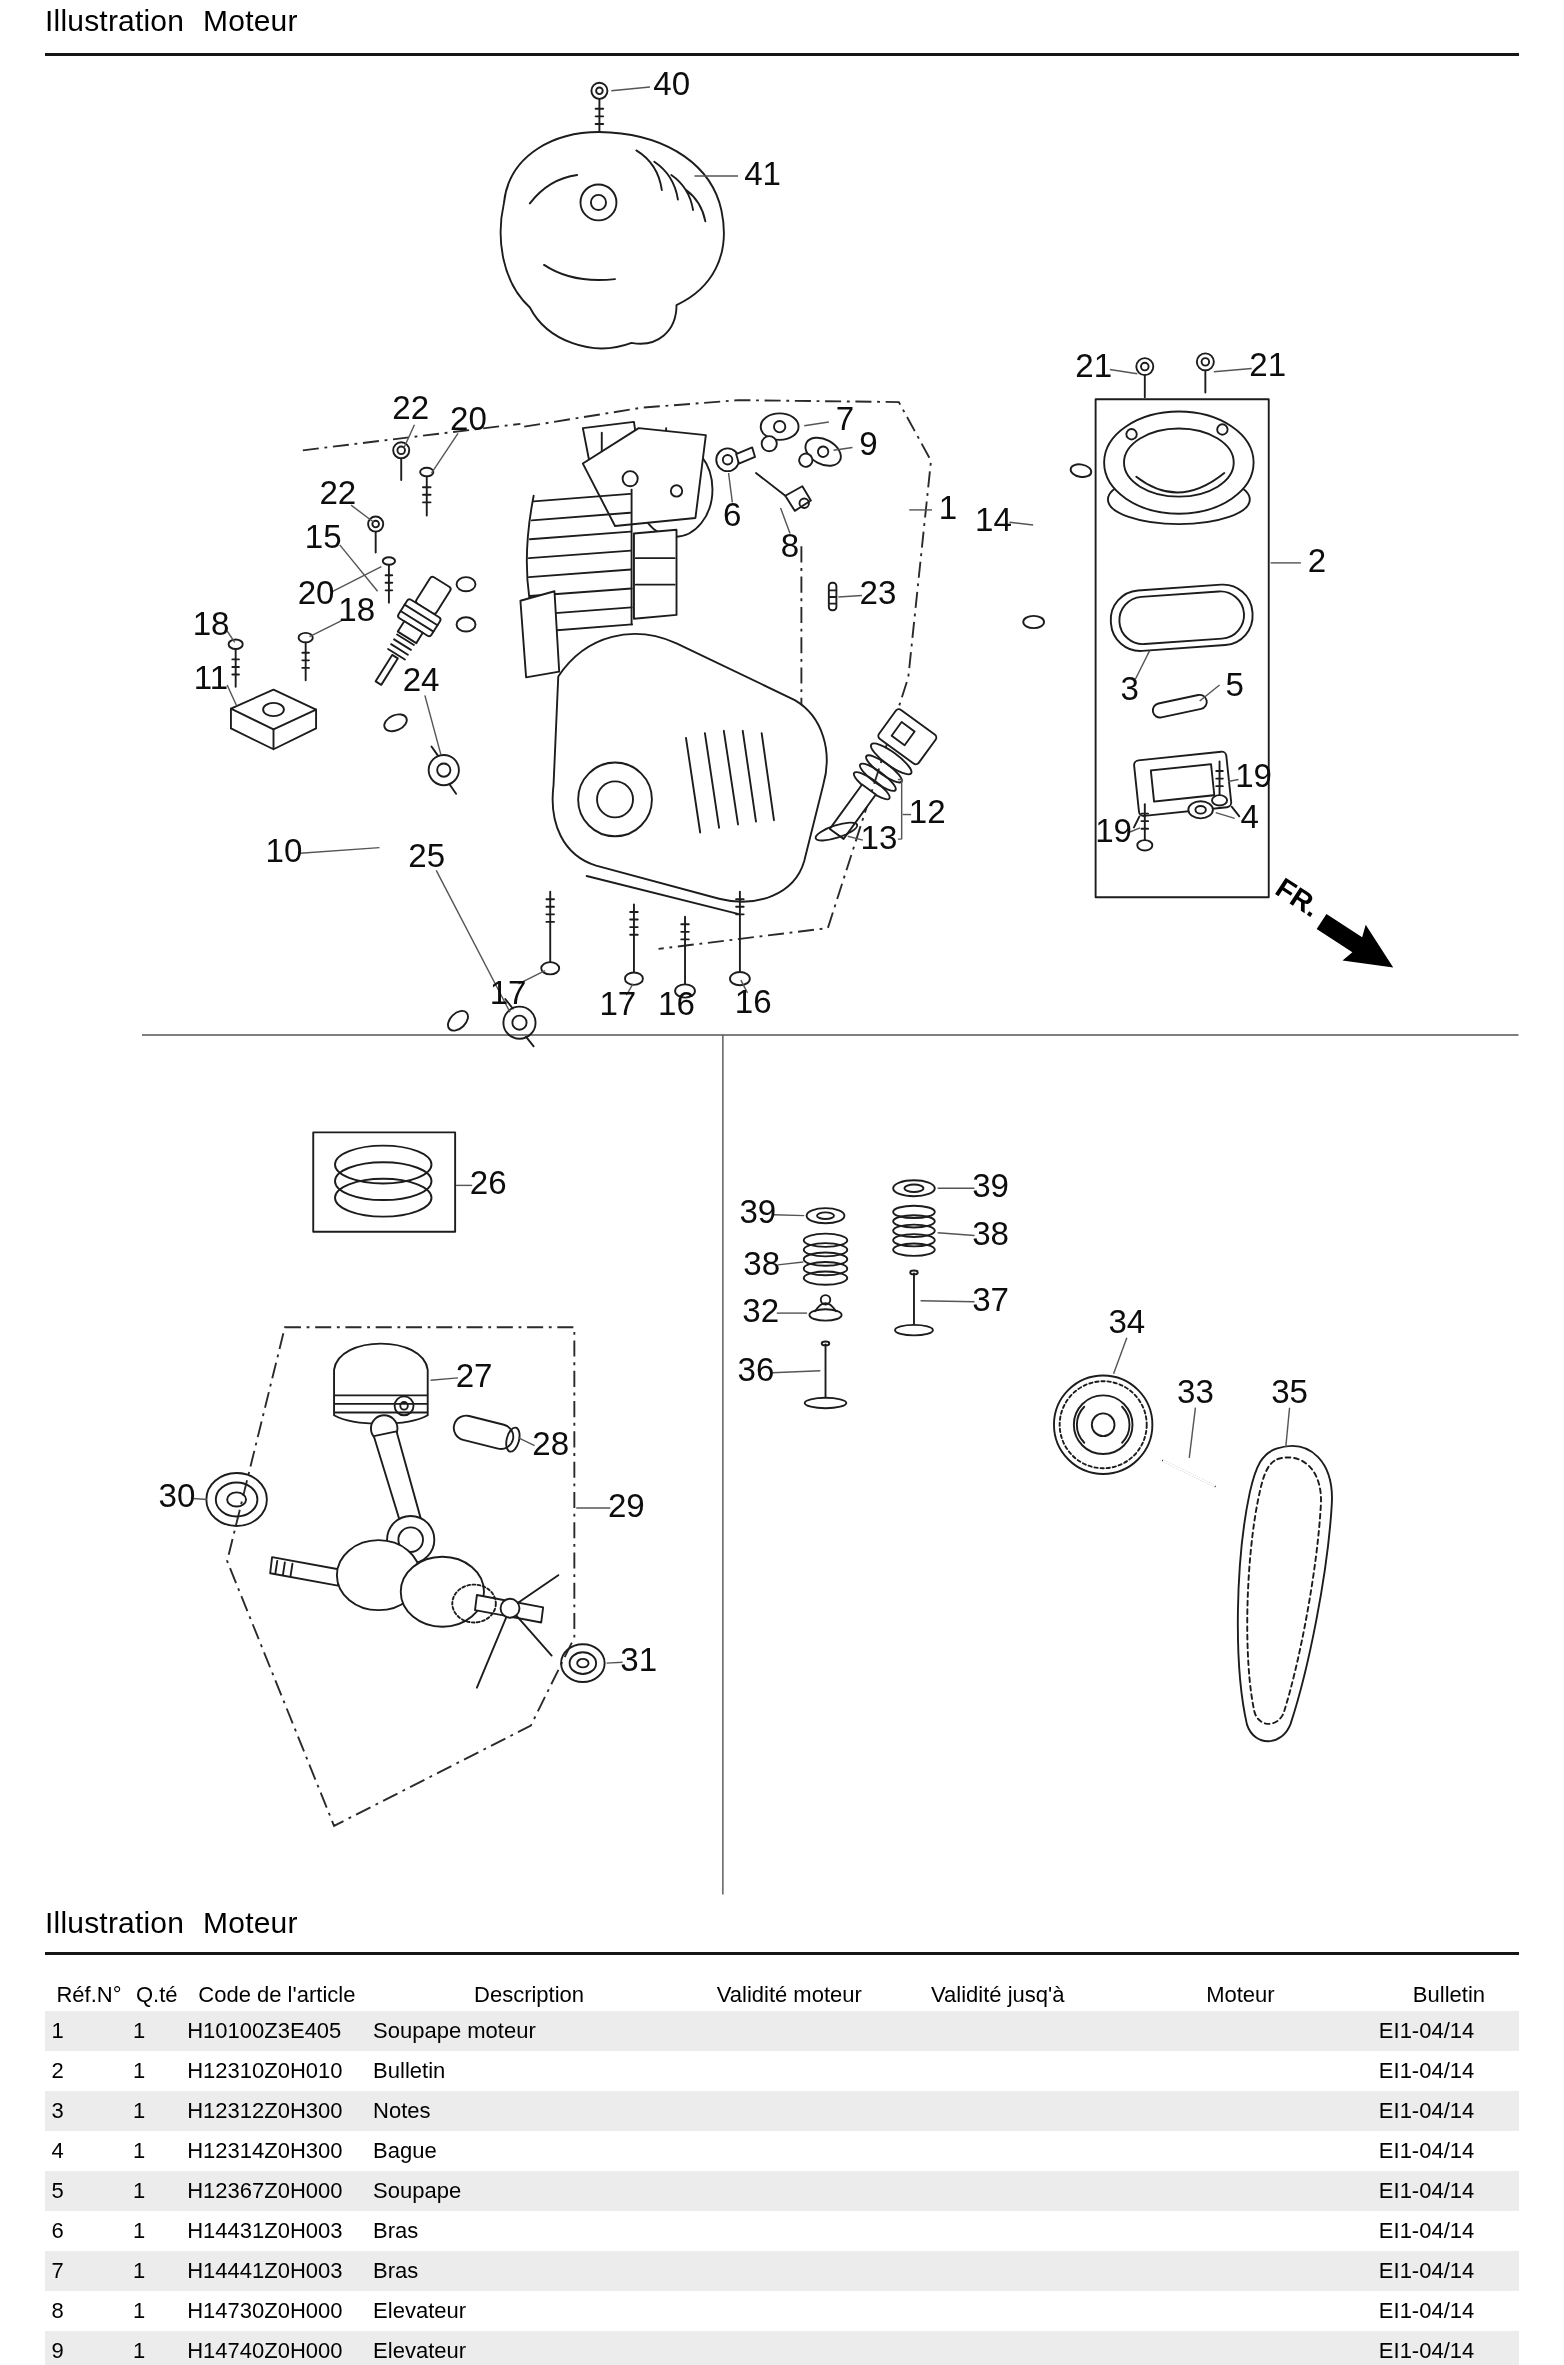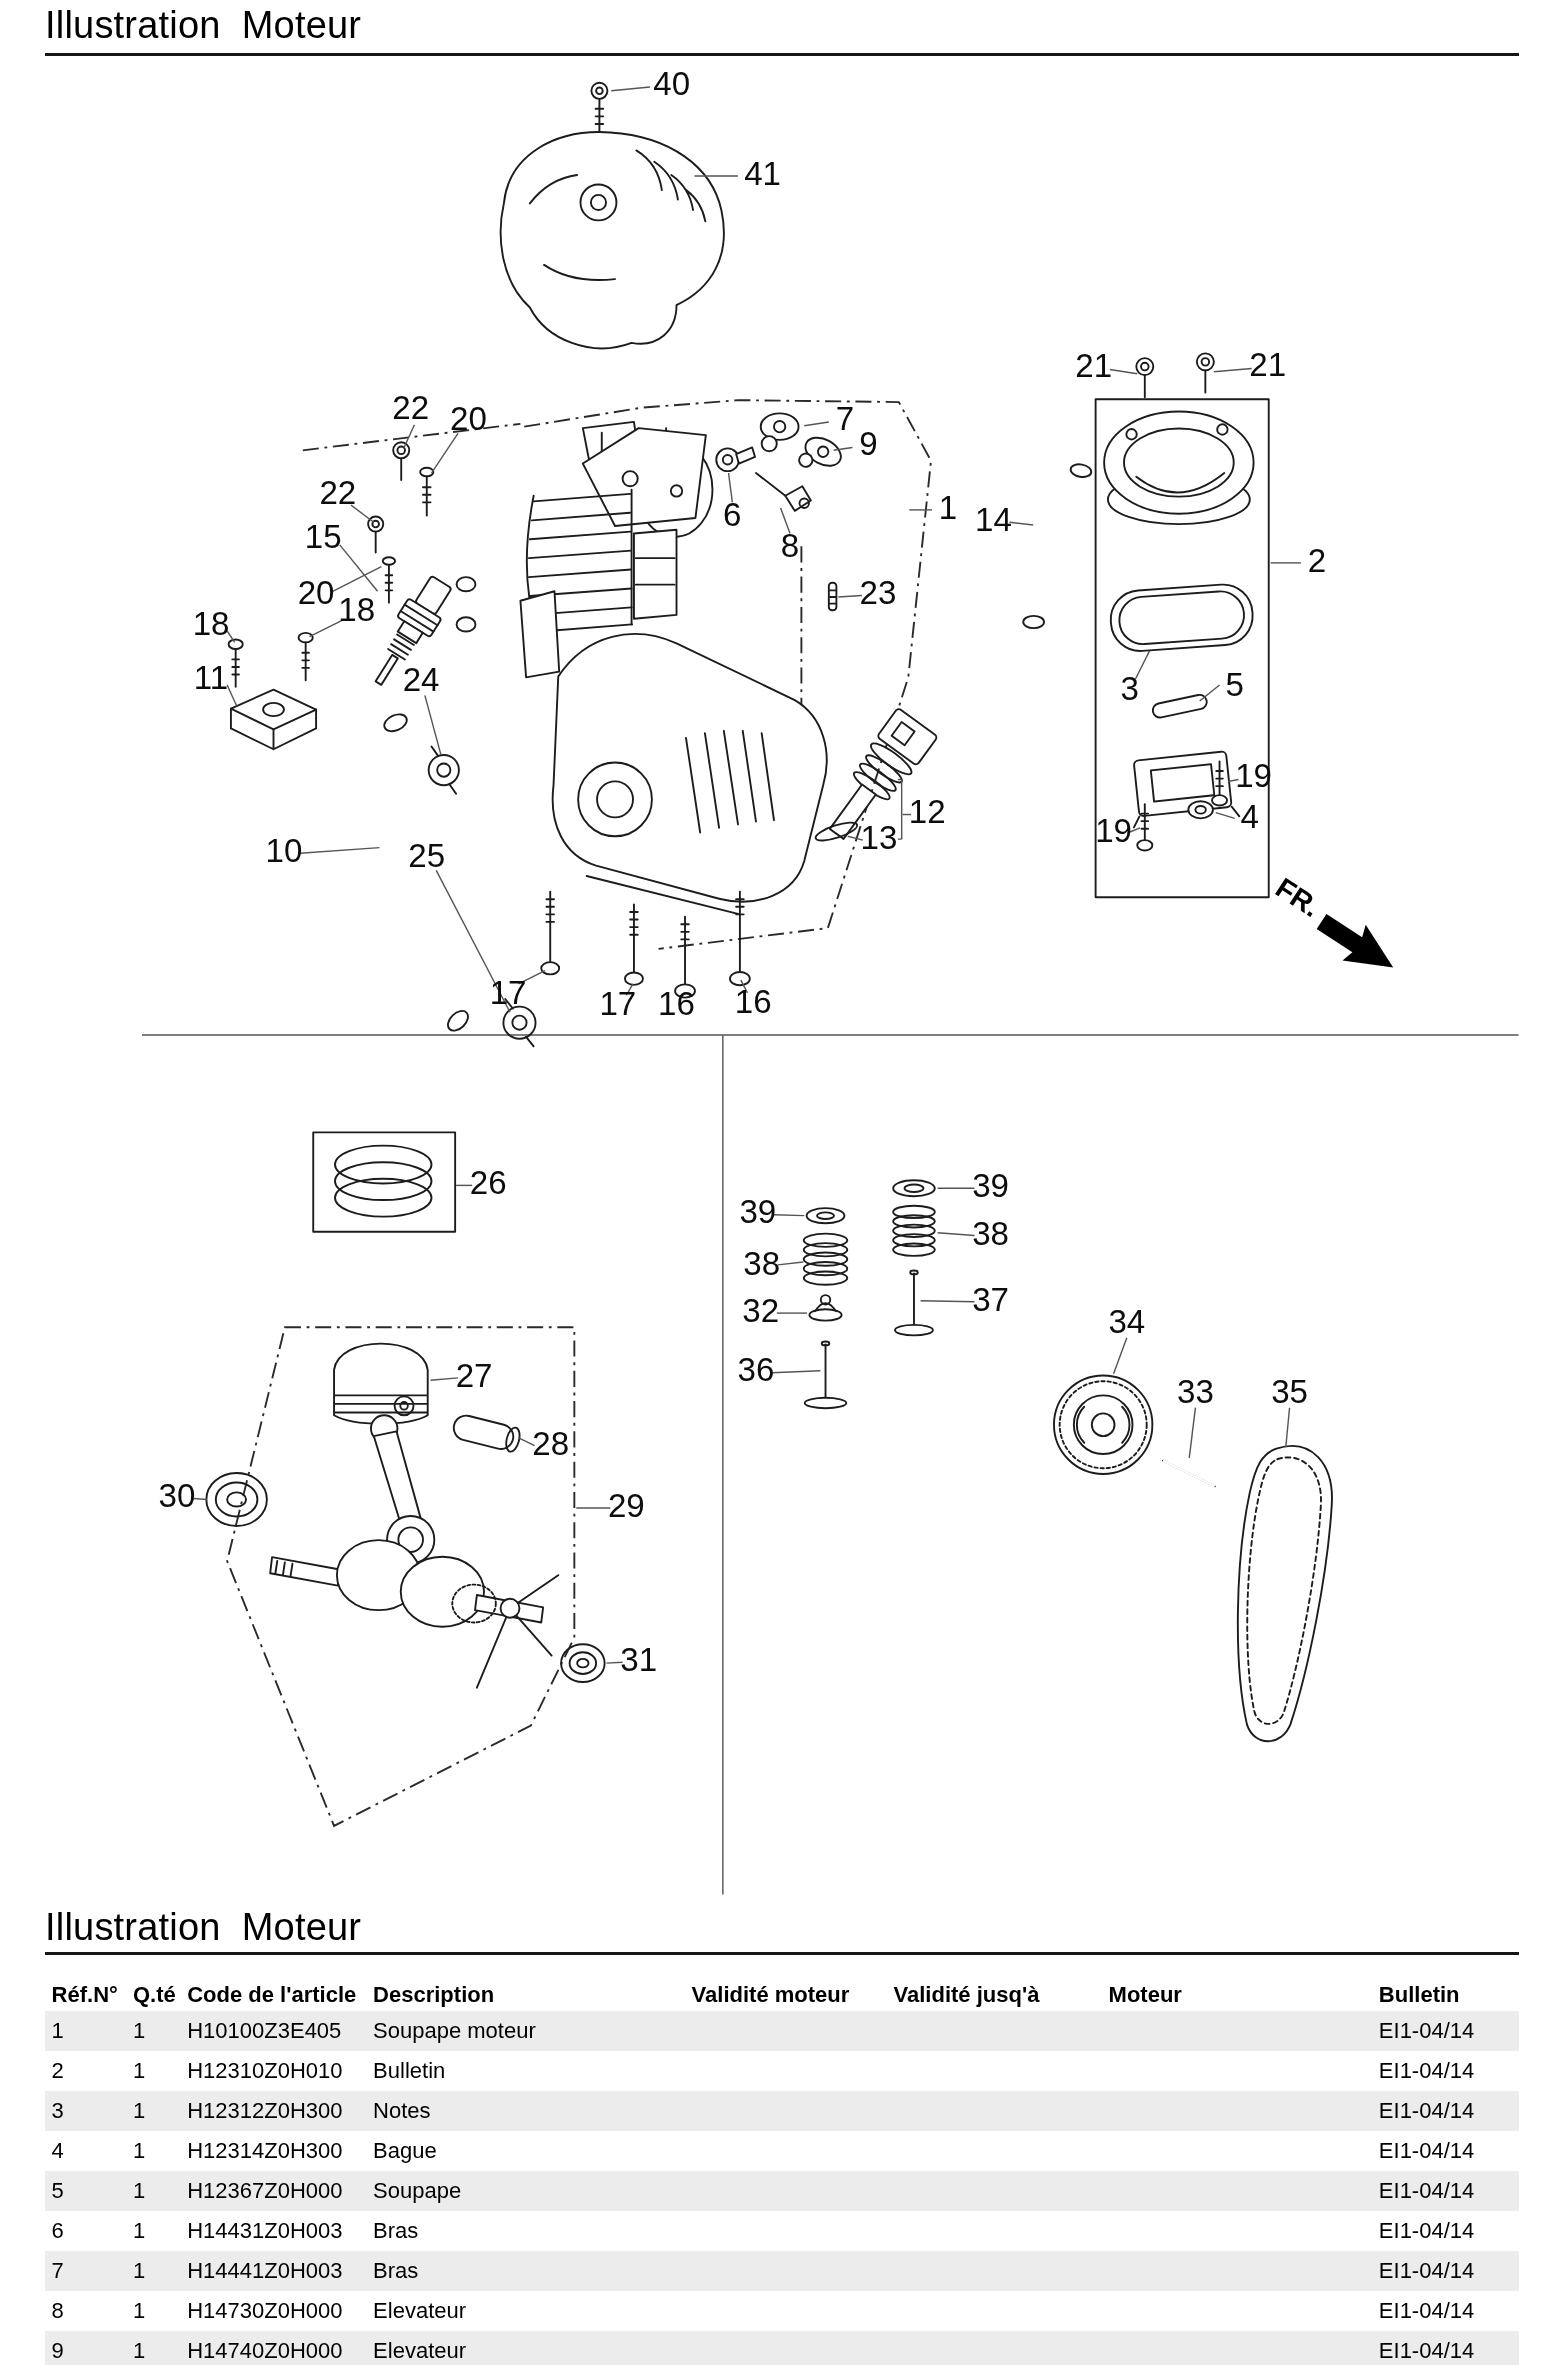--- a/index.html
+++ b/index.html
@@ -1,32 +1,32 @@
 <!DOCTYPE html>
 <html style="font-size:7.6px"><head>
 <meta charset="utf-8">
 <style>
   html,body{margin:0;padding:0;background:#fff}
   body{width:1564px;height:3630px;position:relative;font-family:"Liberation Sans",sans-serif;color:#111;overflow:hidden}
-  .title{position:absolute;left:45px;font-size:38px;letter-spacing:0.2px;word-spacing:10.4px;color:#000;white-space:nowrap}
+  .title{position:absolute;left:45px;font-size:30px;letter-spacing:0.2px;word-spacing:10.4px;color:#000;white-space:nowrap}
   #title-top{top:3.8px}
   #title-table{top:1906px}
   .rule{position:absolute;left:45px;width:1474px;height:3.3px;background:#161616}
   #rule-top{top:53px}
   #rule-table{top:1952px}
   #diagram{position:absolute;left:0;top:0}
   #diagram .part{stroke:#1c1c1c;stroke-width:4;fill:none;stroke-linejoin:round;stroke-linecap:round}
   #diagram .solid{fill:#fff}
   #diagram .dashdot{stroke:#2a2a2a;stroke-width:4;fill:none;stroke-dasharray:34 12 6 12}
   #diagram .divider{stroke:#555;stroke-width:3}
   #diagram .leader{stroke:#555;stroke-width:3}
   #callouts text{font-family:"Liberation Sans",sans-serif;font-size:70px;fill:#0d0d0d;text-anchor:middle;dominant-baseline:middle}
   #fr-group text{font-family:"Liberation Sans",sans-serif;font-size:60px;font-weight:bold;fill:#000}
   #parts-table{position:absolute;left:45px;top:1978px;width:1474px;border-collapse:collapse;table-layout:fixed;font-size:22px;color:#000}
-  #parts-table th{font-weight:bold;text-align:left;height:33px;padding:0 0 0 6.6px;white-space:nowrap;overflow:hidden}
+  #parts-table th{font-weight:normal;text-align:center;height:33px;padding:0 0 0 6.6px;white-space:nowrap;overflow:hidden}
   #parts-table td{height:40px;padding:0 0 0 6.6px;white-space:nowrap;overflow:hidden}
   #parts-table tbody tr:nth-child(odd){background:#ececec}
 </style>
 </head>
 <body>
 
 <div id="title-top" class="title">Illustration Moteur</div>
 <div id="rule-top" class="rule"></div>
 
 <svg id="diagram" width="1564" height="1911" viewBox="0 0 3306 4040" xmlns="http://www.w3.org/2000/svg">

